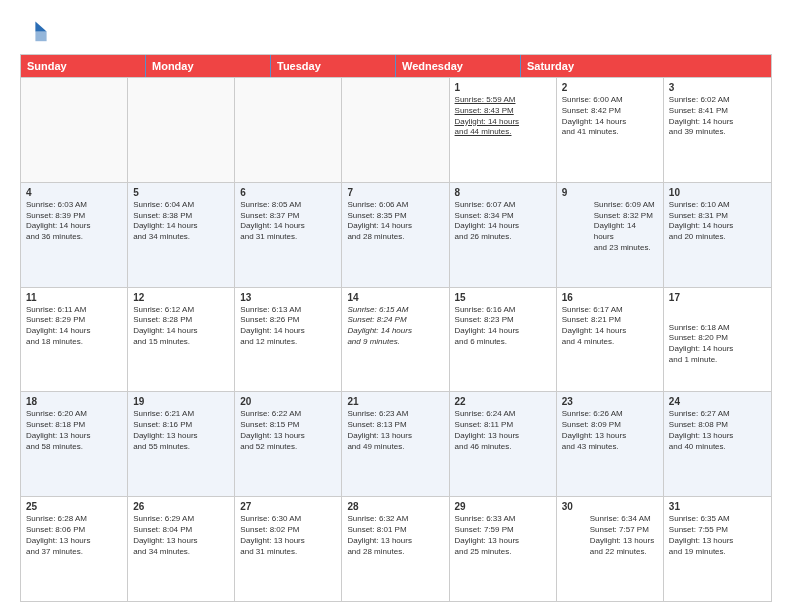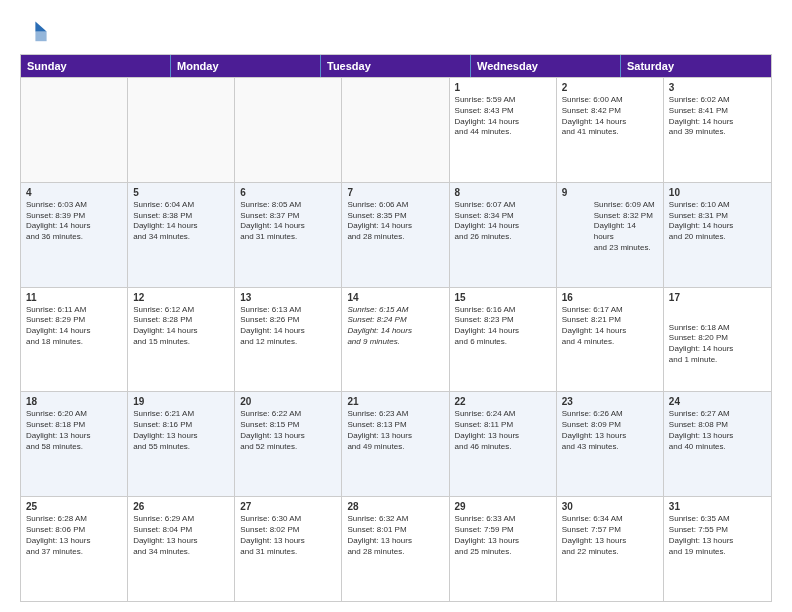--- a/index.html
+++ b/index.html
@@ -56,22 +56,22 @@
       margin-top: 2px;
     }
     .calendar {
       flex: 1;
       display: flex;
       flex-direction: column;
       border: 1px solid #ccc;
     }
     .cal-header-row {
       display: grid;
-      grid-template-columns: repeat(5, 1fr);
-      background: #4c1d95;
+      grid-template-columns: repeat(6, 1fr);
+      background: #ef4444;
     }
     .cal-header-cell {
       color: #fff;
       font-size: 11px;
       font-weight: bold;
       padding: 5px 6px;
       text-align: left;
       border-right: 1px solid #5590cc;
     }
     .cal-header-cell:last-child { border-right: none; }
@@ -141,21 +141,21 @@
         <div class="cal-header-cell">Saturday</div>
       </div>
     <div class="cal-body">
     <div class="cal-row">
           <div class="cal-cell empty"></div>
           <div class="cal-cell empty"></div>
           <div class="cal-cell empty"></div>
           <div class="cal-cell empty"></div>
           <div class="cal-cell">
             <span class="day-num">1</span>
-            <div class="cell-text" style="white-space: pre-line;">Sunrise: 5:59 AM
+            <div class="cell-text" style="white-space: pre-line; text-decoration: underline;">Sunrise: 5:59 AM
 Sunset: 8:43 PM
 Daylight: 14 hours
 and 44 minutes.</div>
           </div>
           <div class="cal-cell">
             <span class="day-num">2</span>
             <div class="cell-text" style="white-space: pre-line;">Sunrise: 6:00 AM
 Sunset: 8:42 PM
 Daylight: 14 hours
 and 41 minutes.</div>
@@ -352,21 +352,21 @@
           </div>
           <div class="cal-cell">
             <span class="day-num">29</span>
             <div class="cell-text" style="white-space: pre-line;">Sunrise: 6:33 AM
 Sunset: 7:59 PM
 Daylight: 13 hours
 and 25 minutes.</div>
           </div>
           <div class="cal-cell">
             <span class="day-num">30</span>
-            <div class="cell-text" style="white-space: pre-line;">Sunrise: 6:34 AM
+            <div class="cell-text" style="white-space: pre-line; margin-left: 28px;">Sunrise: 6:34 AM
 Sunset: 7:57 PM
 Daylight: 13 hours
 and 22 minutes.</div>
           </div>
           <div class="cal-cell">
             <span class="day-num">31</span>
             <div class="cell-text" style="white-space: pre-line;">Sunrise: 6:35 AM
 Sunset: 7:55 PM
 Daylight: 13 hours
 and 19 minutes.</div>

